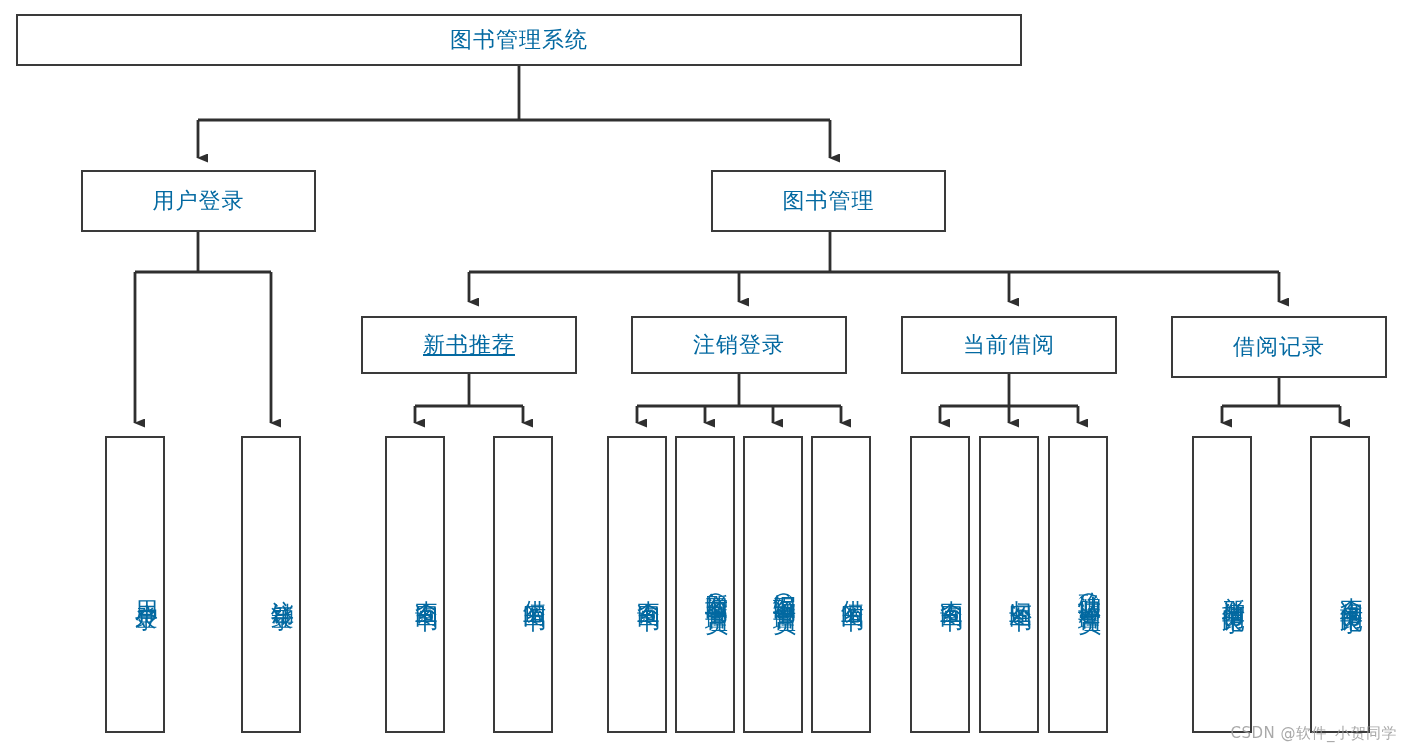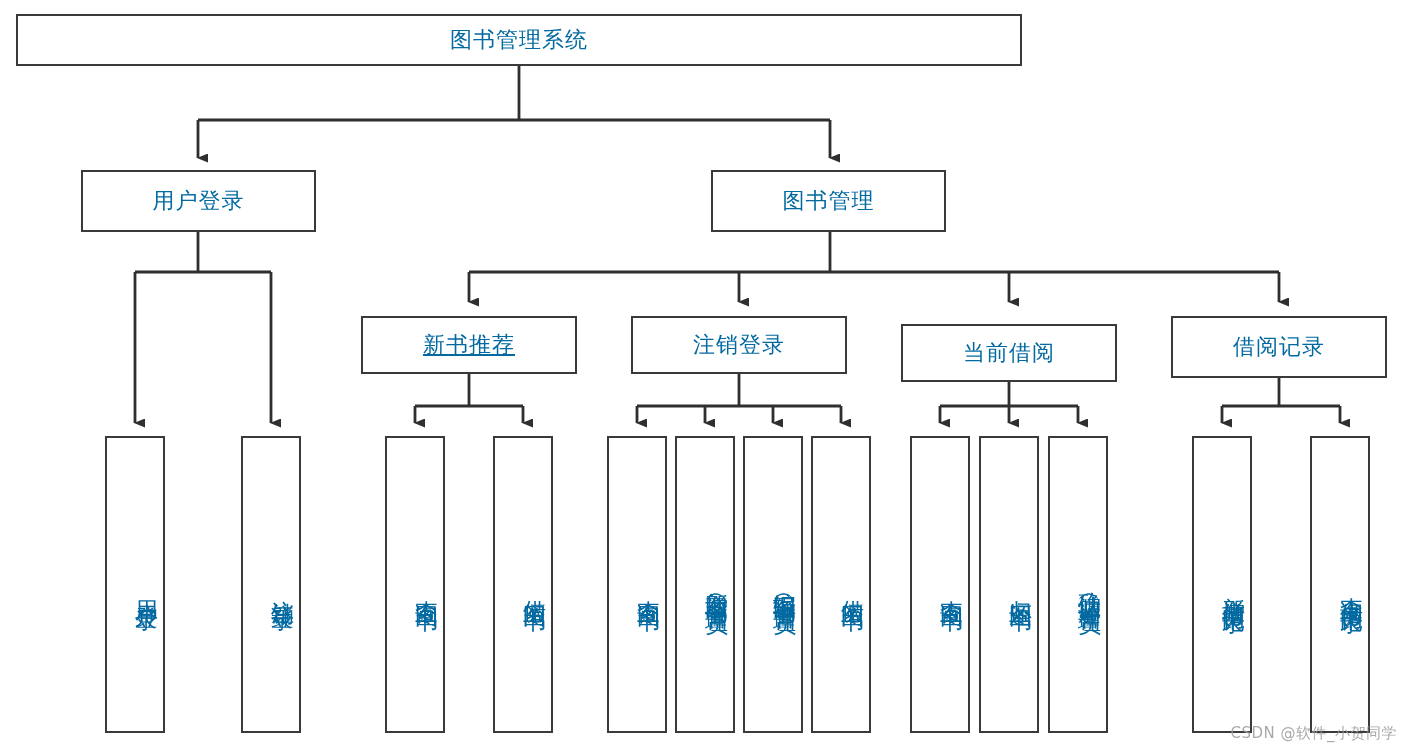--- a/index.html
+++ b/index.html
@@ -143,21 +143,21 @@
   </div>
 
   <div class="node horizontal" style="left:361px; top:316px; width:216px; height:58px;text-decoration:underline;">
     <span class="node-label">新书推荐</span>
   </div>
 
   <div class="node horizontal" style="left:631px; top:316px; width:216px; height:58px;">
     <span class="node-label">注销登录</span>
   </div>
 
-  <div class="node horizontal" style="left:901px; top:316px; width:216px; height:58px;margin-top:8px;">
+  <div class="node horizontal" style="left:901px; top:316px; width:216px; height:58px;">
     <span class="node-label">当前借阅</span>
   </div>
 
   <div class="node horizontal" style="left:1171px; top:316px; width:216px; height:62px;">
     <span class="node-label">借阅记录</span>
   </div>
 
   <div class="node vertical" style="left:105px; top:436px; width:60px; height:297px;">
     <span class="node-label">用户登录</span>
   </div>

